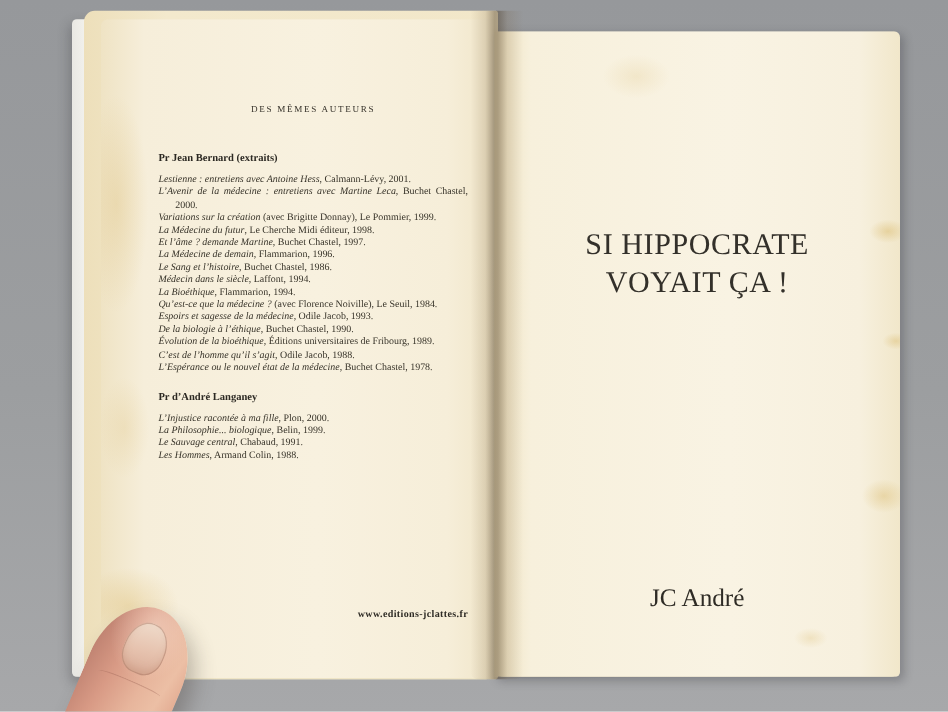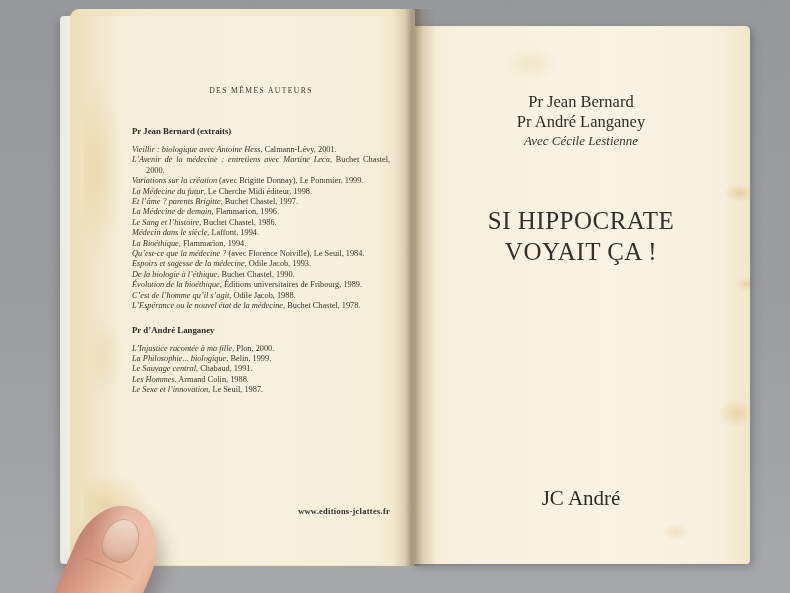--- a/index.html
+++ b/index.html
@@ -80,21 +80,21 @@
   .t-italic{font-style:italic;}
   .lp-footer{
     position:absolute;left:48px;right:22px;top:491px;text-align:right;
     font-weight:bold;font-size:8.4px;letter-spacing:.3px;color:#2e2b25;
   }
   
   .rp-inner{position:absolute;inset:0;text-align:center;color:#2f2c26;}
   .rp-authors{margin-top:66px;font-size:16.5px;line-height:20px;}
   .rp-with{font-style:italic;font-size:13px;line-height:16px;margin-top:1px;color:#3a362f;}
   .rp-title{
-    position:absolute;top:179px;left:0;right:0;
+    position:absolute;top:163px;left:0;right:0;
     font-size:25px;line-height:31px;letter-spacing:.5px;color:#33302a;
   }
   .rp-publisher{position:absolute;top:460px;left:0;right:0;font-size:21px;color:#2e2b25;}
   
   .thumb{
     position:absolute;left:4px;top:490px;width:82px;height:270px;z-index:8;
     transform:rotate(23deg);transform-origin:50% 85%;
     border-radius:42px 42px 24px 24px / 58px 58px 26px 26px;
     background:
       radial-gradient(ellipse 60% 24% at 50% 6%,rgba(255,235,220,.45),rgba(255,235,220,0) 70%),
@@ -124,56 +124,50 @@
     <div class="edge-cream"></div>
     <div class="fore-edge-left"></div>
     <div class="fore-edge-right"></div>
 
     <div class="page page-left">
       <div class="lp-inner">
         <div class="lp-header">DES MÊMES AUTEURS</div>
         <div id="bibliography">
             <div class="sec-heading">Pr Jean Bernard (extraits)</div>
             <div class="entry-list">
-              <div class="entry"><span class="t-italic">Vieillir : biologique avec Antoine Hess</span><span>, Calmann-Lévy, 2001.</span></div>
+              <div class="entry"><span class="t-italic">Lestienne : entretiens avec Antoine Hess</span><span>, Calmann-Lévy, 2001.</span></div>
               <div class="entry"><span class="t-italic">L’Avenir de la médecine : entretiens avec Martine Leca</span><span>, Buchet Chastel, 2000.</span></div>
               <div class="entry"><span class="t-italic">Variations sur la création</span><span> (avec Brigitte Donnay), Le Pommier, 1999.</span></div>
               <div class="entry"><span class="t-italic">La Médecine du futur</span><span>, Le Cherche Midi éditeur, 1998.</span></div>
-              <div class="entry"><span class="t-italic">Et l’âme ? parents Brigitte</span><span>, Buchet Chastel, 1997.</span></div>
+              <div class="entry"><span class="t-italic">Et l’âme ? demande Martine</span><span>, Buchet Chastel, 1997.</span></div>
               <div class="entry"><span class="t-italic">La Médecine de demain</span><span>, Flammarion, 1996.</span></div>
               <div class="entry"><span class="t-italic">Le Sang et l’histoire</span><span>, Buchet Chastel, 1986.</span></div>
               <div class="entry"><span class="t-italic">Médecin dans le siècle</span><span>, Laffont, 1994.</span></div>
               <div class="entry"><span class="t-italic">La Bioéthique</span><span>, Flammarion, 1994.</span></div>
               <div class="entry"><span class="t-italic">Qu’est-ce que la médecine ?</span><span> (avec Florence Noiville), Le Seuil, 1984.</span></div>
               <div class="entry"><span class="t-italic">Espoirs et sagesse de la médecine</span><span>, Odile Jacob, 1993.</span></div>
               <div class="entry"><span class="t-italic">De la biologie à l’éthique</span><span>, Buchet Chastel, 1990.</span></div>
               <div class="entry"><span class="t-italic">Évolution de la bioéthique</span><span>, Éditions universitaires de Fribourg, 1989.</span></div>
               <div class="entry"><span class="t-italic">C’est de l’homme qu’il s’agit</span><span>, Odile Jacob, 1988.</span></div>
               <div class="entry"><span class="t-italic">L’Espérance ou le nouvel état de la médecine</span><span>, Buchet Chastel, 1978.</span></div>
             </div>
             <div class="sec-heading">Pr d’André Langaney</div>
             <div class="entry-list">
               <div class="entry"><span class="t-italic">L’Injustice racontée à ma fille</span><span>, Plon, 2000.</span></div>
               <div class="entry"><span class="t-italic">La Philosophie... biologique</span><span>, Belin, 1999.</span></div>
               <div class="entry"><span class="t-italic">Le Sauvage central</span><span>, Chabaud, 1991.</span></div>
               <div class="entry"><span class="t-italic">Les Hommes</span><span>, Armand Colin, 1988.</span></div>
-              <div class="entry"><span class="t-italic">Le Sexe et l’innovation</span><span>, Le Seuil, 1987.</span></div>
             </div>
           </div>
         <div class="lp-footer">www.editions-jclattes.fr</div>
       </div>
     </div>
 
     <div class="page page-right">
       <div class="rp-inner">
-        <div class="rp-authors">
-          <div>Pr Jean Bernard</div>
-          <div>Pr André Langaney</div>
-          <div class="rp-with">Avec Cécile Lestienne</div>
-        </div>
         <div class="rp-title">
           <div>SI HIPPOCRATE</div>
           <div>VOYAIT ÇA !</div>
         </div>
         <div class="rp-publisher">JC André</div>
       </div>
     </div>
 
     <div class="gutter"></div>
   </div>

